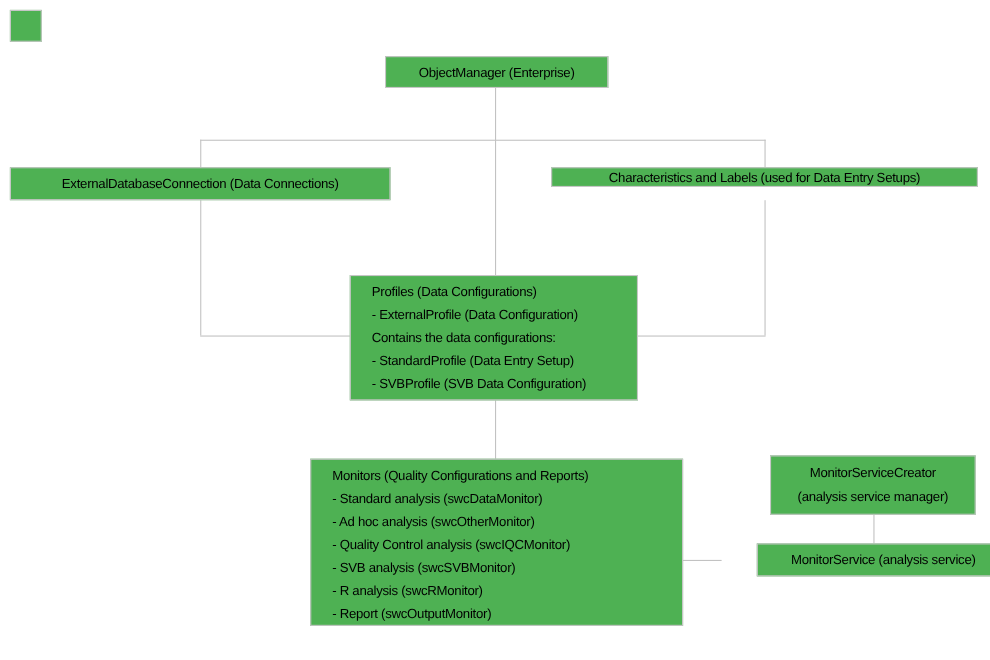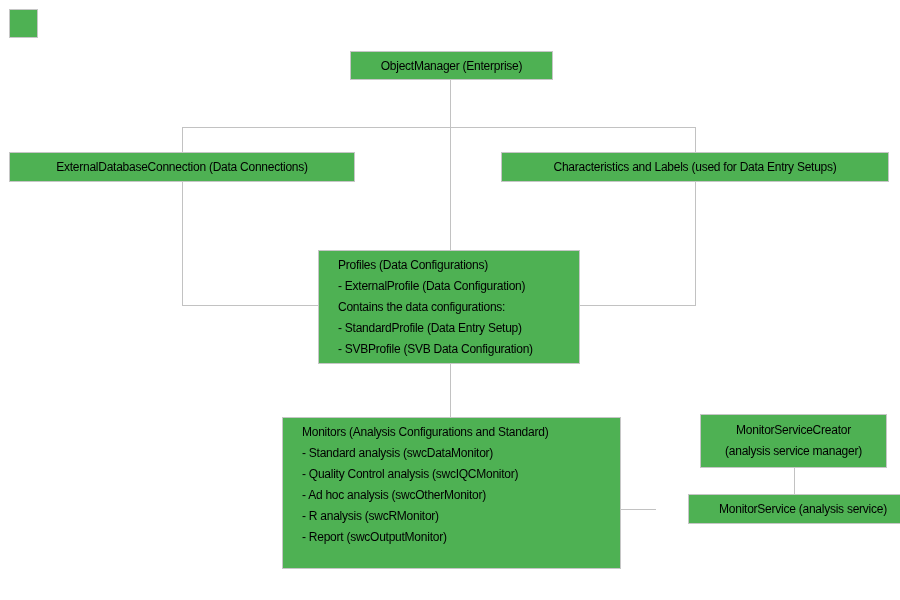--- a/index.html
+++ b/index.html
@@ -71,35 +71,36 @@
   <div class="vline" style="left:695px; top:182px; height:123px;"></div>
   <div class="hline" style="left:580px; top:305px; width:116px;"></div>
   <div class="vline" style="left:450px; top:364px; height:53px;"></div>
   <div class="hline" style="left:621px; top:509px; width:35px;"></div>
   <div class="vline" style="left:794px; top:468px; height:26px;"></div>
 
   <div class="node center" style="left:350px; top:51px; width:203px; height:29px;">ObjectManager (Enterprise)</div>
 
   <div class="node center" style="left:9px; top:152px; width:346px; height:30px;">ExternalDatabaseConnection (Data Connections)</div>
 
-  <div class="node center" style="left:501px; top:152px; width:388px; height:30px;">Characteristics and Labels (used for Data Entry Setups)</div>
+  <div class="node center" style="left:501px; top:152px; width:388px; height:18px;">Characteristics and Labels (used for Data Entry Setups)</div>
 
   <div class="node multiline" style="left:318px; top:250px; width:262px; height:114px;">
     <div>Profiles (Data Configurations)</div>
     <div>- ExternalProfile (Data Configuration)</div>
     <div>Contains the data configurations:</div>
     <div>- StandardProfile (Data Entry Setup)</div>
     <div>- SVBProfile (SVB Data Configuration)</div>
   </div>
 
   <div class="node multiline" style="left:282px; top:417px; width:339px; height:152px;">
-    <div>Monitors (Analysis Configurations and Standard)</div>
+    <div>Monitors (Quality Configurations and Reports)</div>
     <div>- Standard analysis (swcDataMonitor)</div>
+    <div>- Ad hoc analysis (swcOtherMonitor)</div>
     <div>- Quality Control analysis (swcIQCMonitor)</div>
-    <div>- Ad hoc analysis (swcOtherMonitor)</div>
+    <div>- SVB analysis (swcSVBMonitor)</div>
     <div>- R analysis (swcRMonitor)</div>
     <div>- Report (swcOutputMonitor)</div>
   </div>
 
   <div class="node center twolines" style="left:700px; top:414px; width:187px; height:54px;">
     <div>MonitorServiceCreator</div>
     <div>(analysis service manager)</div>
   </div>
 
   <div class="node center" style="left:656px; top:494px; width:230px; height:30px;margin-left:32px;">MonitorService (analysis service)</div>

